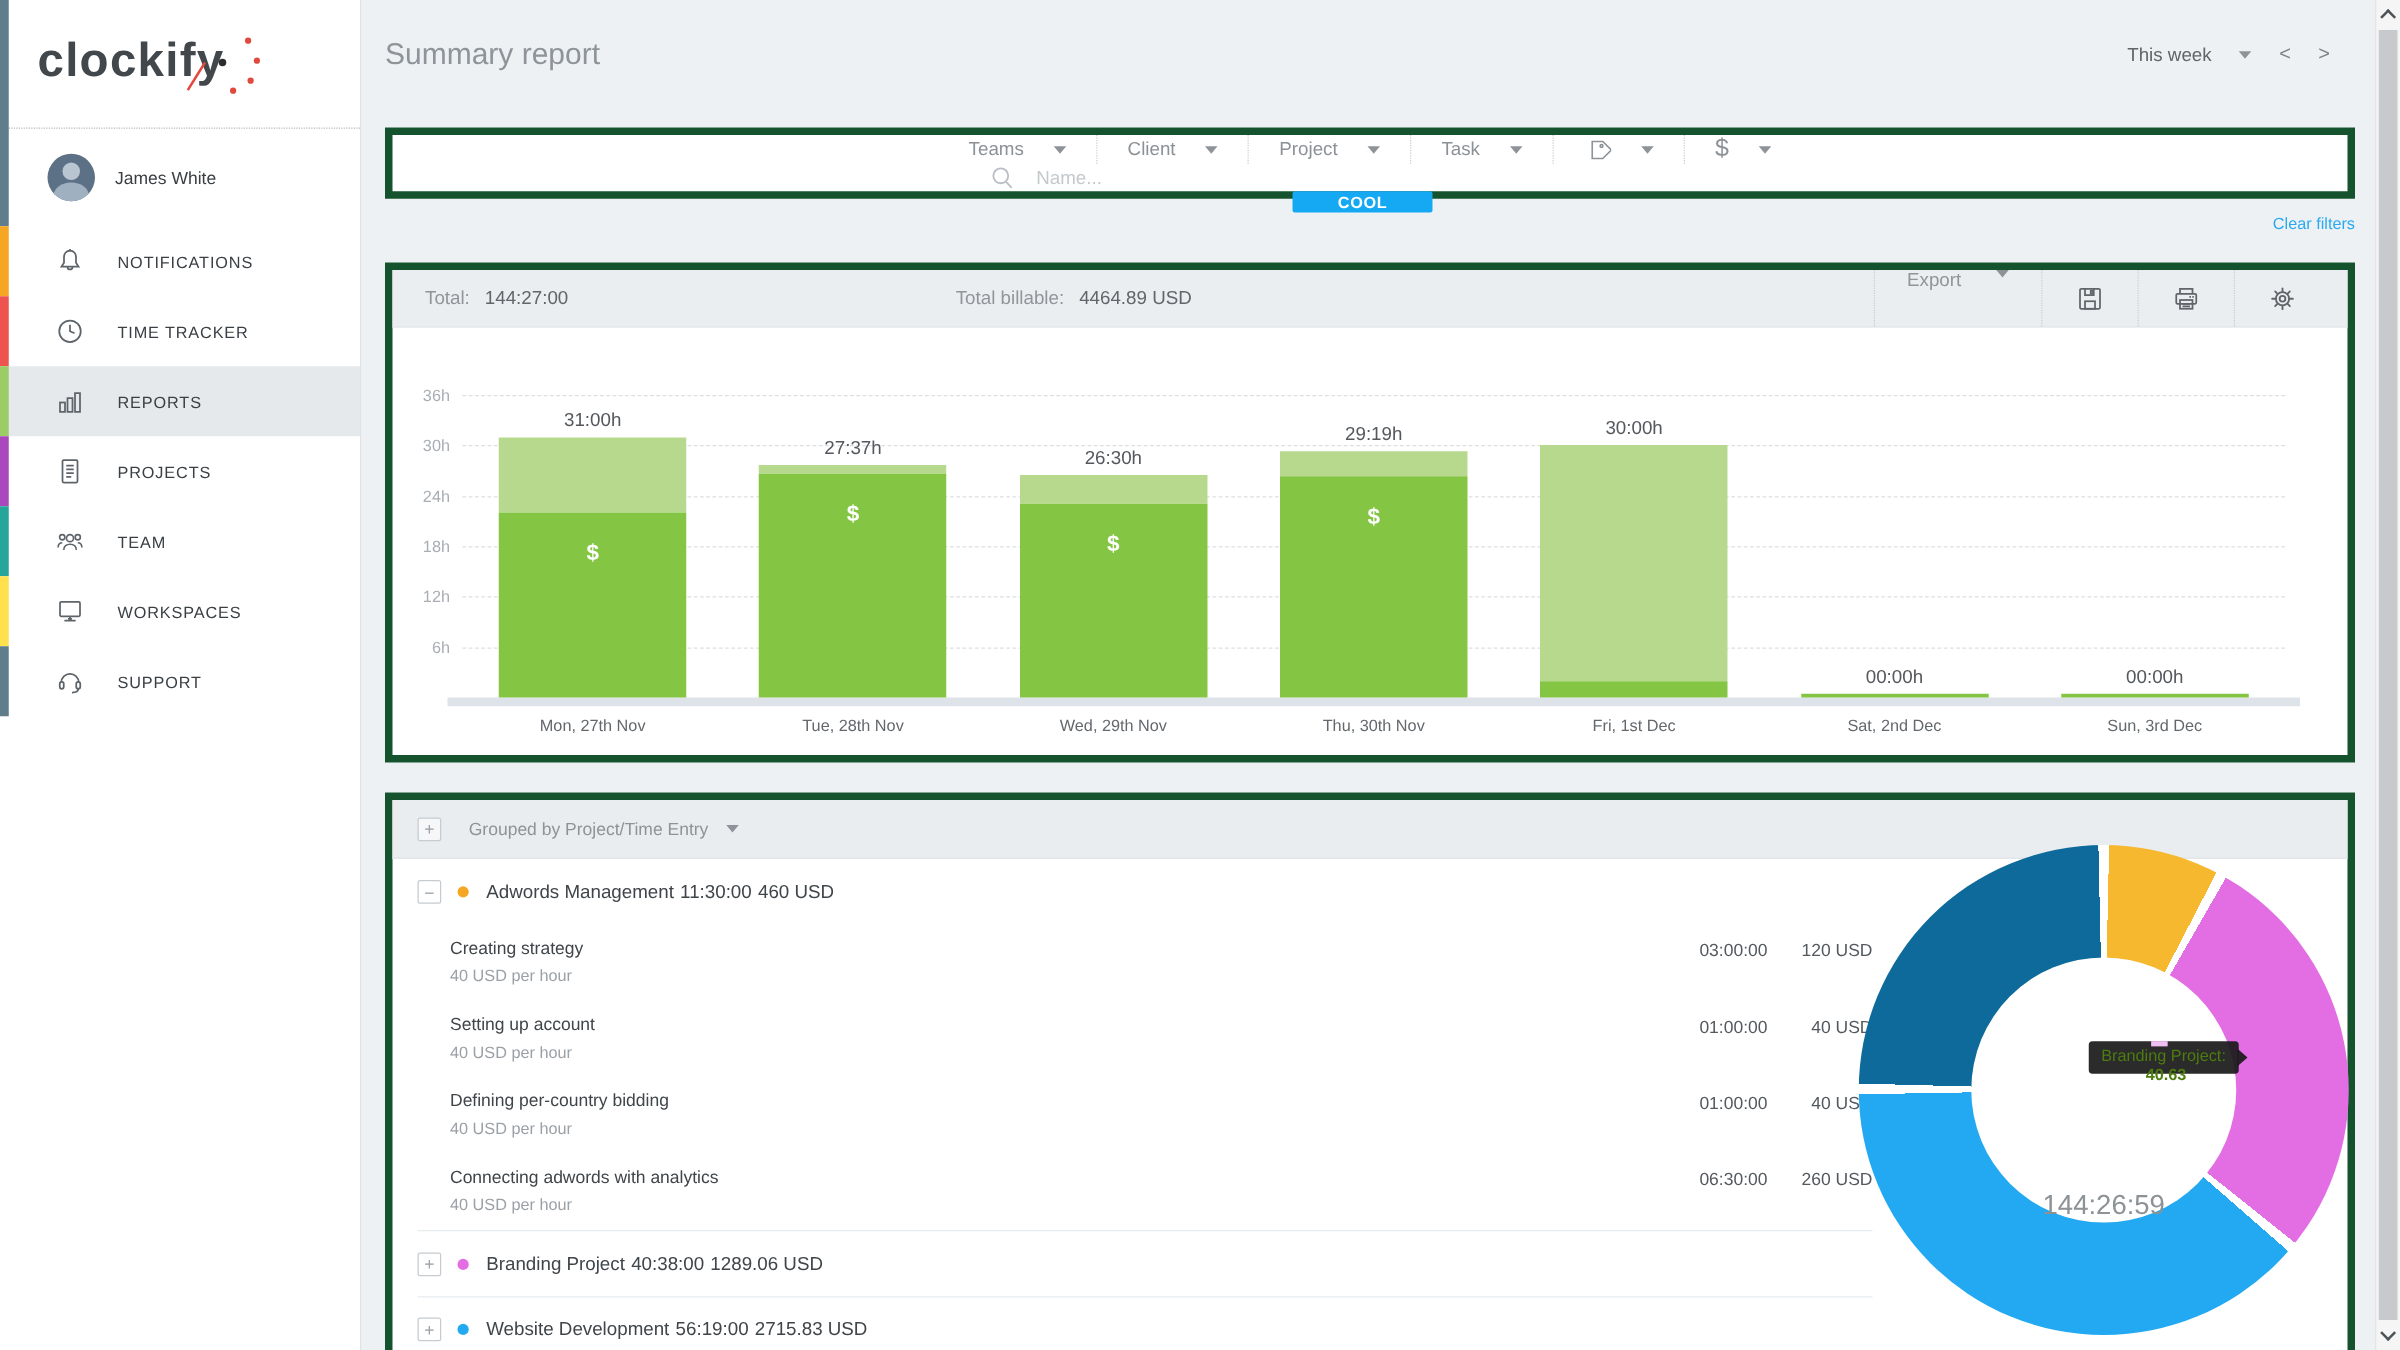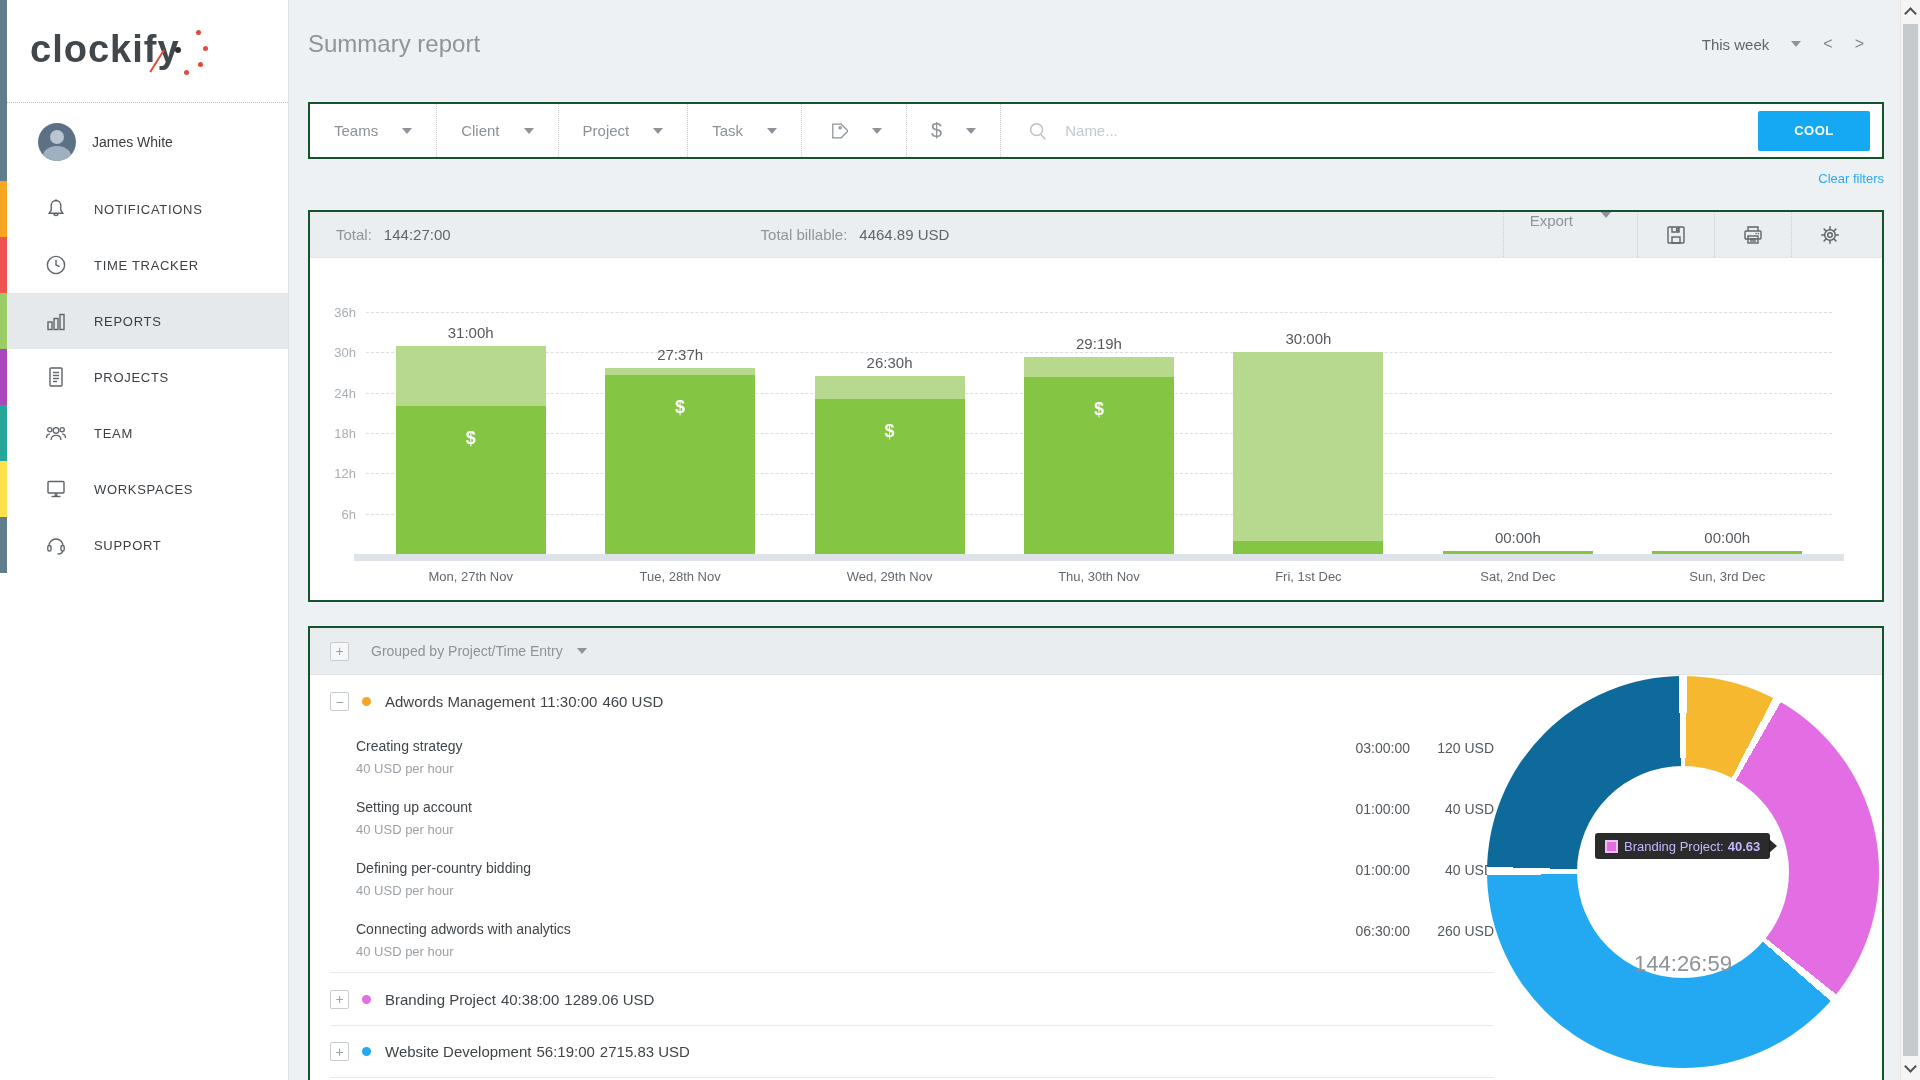--- a/index.html
+++ b/index.html
@@ -29,21 +29,21 @@
 
   
   .main{position:absolute;left:290px;top:0;width:1610px;height:1080px;background:#eef1f4;}
   .topbar{height:88px;display:flex;align-items:center;justify-content:space-between;padding:0 36px 0 18px;}
   .page-title{font-size:24px;color:#8e959a;}
   .period{display:flex;align-items:center;gap:22px;color:#5f6569;font-size:15px;}
   .caret{width:0;height:0;border-left:5px solid transparent;border-right:5px solid transparent;border-top:6px solid #8d9398;display:inline-block;}
   .chev-txt{font-size:16px;color:#7d8387;cursor:pointer;}
 
   .content{padding:14px 16px 0 18px;}
-  .card{background:#fff;border:2px solid #14532d;}
+  .card{background:#fff;border:6px solid #14532d;flex-direction:column;}
 
   
   .filter-card{height:57px;display:flex;align-items:center;}
   .fitem{display:flex;align-items:center;gap:24px;padding:0 24px;height:100%;cursor:pointer;}
   .fitem .flabel{font-size:15px;color:#8b9196;}
   .fsep{border-left:1px dotted #c9ced2;height:100%;}
   .ficon{color:#8d9398;display:flex;align-items:center;}
   .dollar-glyph{font-size:20px;color:#8d9398;}
   .search-wrap{flex:1;display:flex;align-items:center;gap:14px;padding-left:26px;height:100%;}
   .search-input{border:none;outline:none;font-size:15px;color:#555;width:600px;background:transparent;}
@@ -95,22 +95,22 @@
   .entry{position:relative;padding:10px 0 13px 26px;}
   .entry-name{font-size:14px;color:#3f4549;}
   .entry-rate{font-size:13px;color:#9ba1a6;margin-top:7px;}
   .entry-right{position:absolute;right:0;top:12px;display:flex;gap:18px;font-size:14px;color:#53595e;}
   .entry-amount{min-width:66px;text-align:right;}
 
   
   .donut{position:absolute;left:1487px;top:676px;width:392px;height:392px;border-radius:50%;z-index:7;}
   .donut-hole{position:absolute;left:90px;top:90px;width:212px;height:212px;border-radius:50%;background:#fff;}
   .donut-center-label{position:absolute;left:0;right:0;top:185px;text-align:center;font-size:22px;color:#8c9296;}
-  .chart-tooltip{position:absolute;left:1595px;top:833px;height:26px;background:rgba(25,25,25,.92);border-radius:3px;
-    display:flex;align-items:center;padding:0 10px;z-index:8;color:#c4b5fd;font-size:13px;white-space:nowrap;}
+  .chart-tooltip{position:absolute;left:1671px;top:833px;height:26px;background:rgba(25,25,25,.92);border-radius:3px;
+    display:flex;align-items:center;padding:0 10px;z-index:8;color:#4d7c0f;font-size:13px;white-space:nowrap;flex-direction:column;}
   .chart-tooltip::after{content:"";position:absolute;right:-7px;top:6px;width:0;height:0;
     border-top:7px solid transparent;border-bottom:7px solid transparent;border-left:8px solid rgba(25,25,25,.92);}
   .tt-swatch{width:13px;height:13px;background:#e36ee3;border:2px solid #eec0ee;margin-right:6px;}
   .tt-value{font-weight:700;margin-left:4px;}
 
   
   .scrollbar{position:absolute;right:0;top:0;width:20px;height:1080px;background:#f5f5f5;border-left:1px solid #e4e4e4;z-index:9;}
   .sb-thumb{position:absolute;left:2px;right:2px;top:24px;bottom:24px;background:#c6cacd;}
   .sb-arrow{position:absolute;left:5px;width:9px;height:9px;border-right:2px solid #4e5357;border-bottom:2px solid #4e5357;cursor:pointer;}
   .sb-up{top:9px;transform:rotate(-135deg);}

